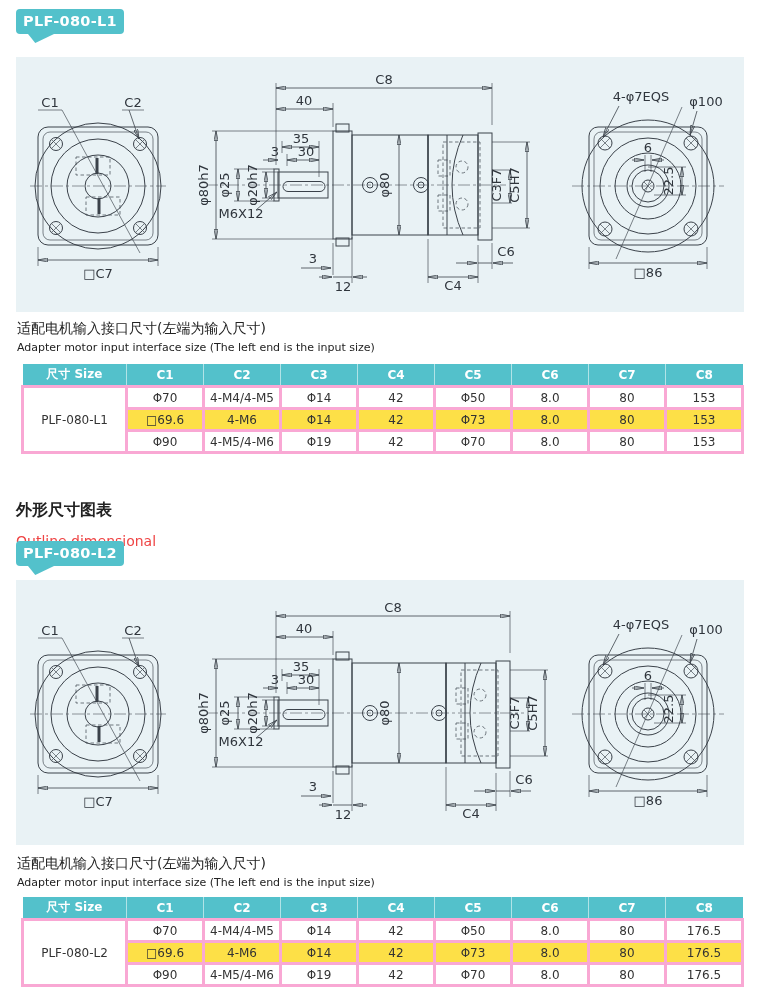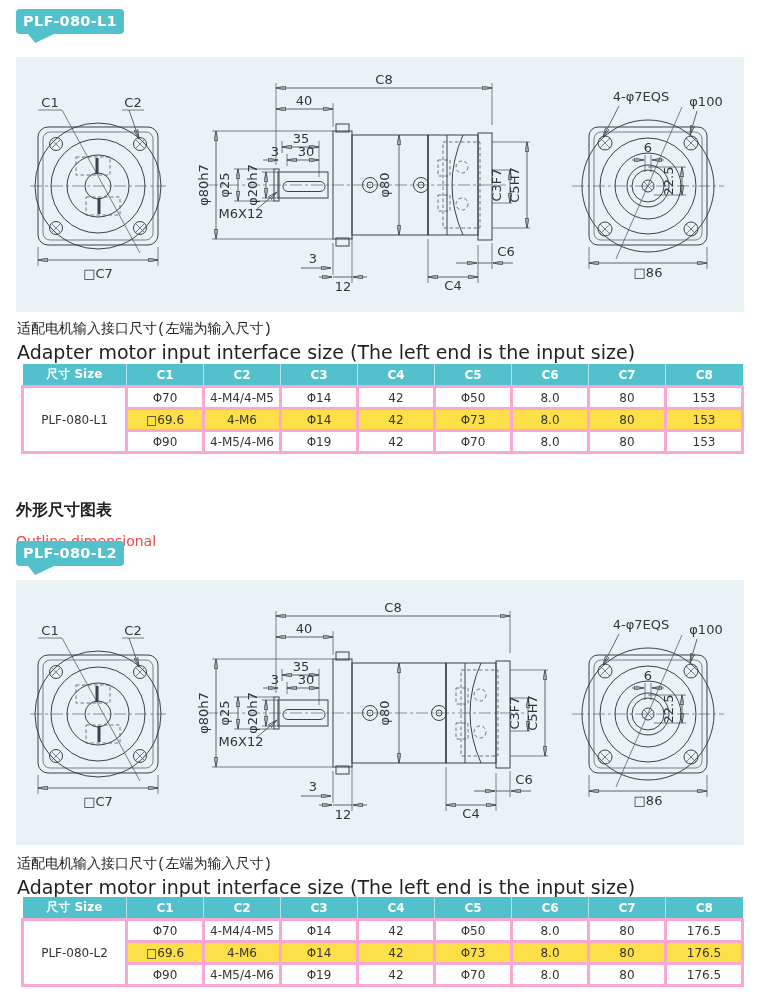--- a/index.html
+++ b/index.html
@@ -17,22 +17,22 @@
   .dwg{display:block;}
   .dwg line,.dwg path,.dwg rect,.dwg circle{stroke:#3b424a;fill:none;stroke-width:1;}
   .dwg .thin{stroke-width:0.65;}
   .dwg .dsh{stroke-width:0.7;stroke-dasharray:3.5 2.5;}
   .dwg .cl{stroke-width:0.55;stroke-dasharray:12 3 3 3;}
   .dwg .dim{stroke-width:0.8;}
   .dwg .keymark{stroke-width:3;}
   .dwg text{fill:#2f353c;stroke:none;font-family:"DejaVu Sans",sans-serif;font-size:13px;}
   
   .note{position:absolute;left:17px;}
-  .note .zh{font-size:14px;color:#222;margin-bottom:3px;font-family:Liberation Mono, monospace;}
-  .note .en{font-size:19px;color:#222;}
+  .note .zh{font-size:14px;color:#222;margin-bottom:3px;}
+  .note .en{font-size:11px;color:#222;}
   
   .heading{position:absolute;left:16px;}
   .heading .hzh{font-size:16px;font-weight:bold;color:#222;}
   .heading .hen{font-size:14px;color:#ef4444;margin-top:12px;}
   
   .dim-table{position:absolute;left:21px;width:720px;border-collapse:collapse;table-layout:fixed;
              font-size:12px;color:#333;text-align:center;}
   .dim-table th{background:#53c1cb;color:#fff;font-weight:bold;height:21px;padding:0;
              border-left:1px solid rgba(255,255,255,.55);font-size:12px;}
   .dim-table th:first-child{border-left:none;}

